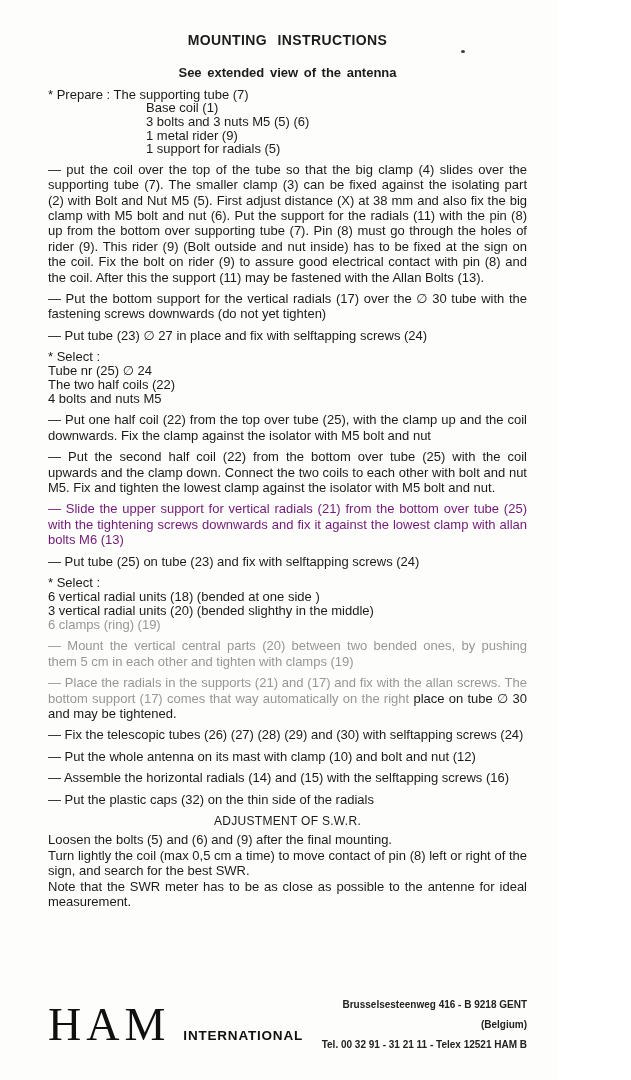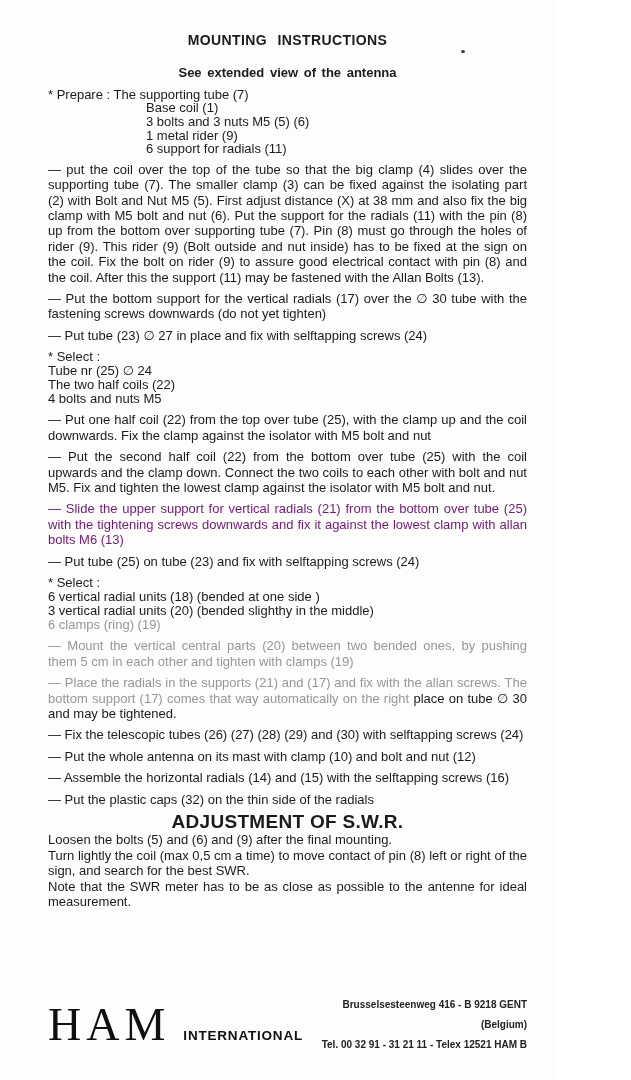--- a/index.html
+++ b/index.html
@@ -36,22 +36,22 @@
   }
   .h2 {
     text-align: center;
     font-weight: bold;
     font-size: 13px;
     word-spacing: 2px;
     margin-bottom: 4px;
   }
   .h3 {
     text-align: center;
-    font-weight: bold;
-    font-size: 19px;
+    font-weight: normal;
+    font-size: 12px;
     letter-spacing: 0.3px;
     margin: 7px 0 3px 0;
   }
   .lead {
     margin-top: 7px;
     line-height: 13.6px;
   }
   .item {
     margin-left: 98px;
     line-height: 13.6px;
@@ -123,21 +123,21 @@
 
 <div class="page">
   <div class="content">
     <div class="blk h1">MOUNTING INSTRUCTIONS</div>
     <div class="blk h2">See extended view of the antenna</div>
     <div>
         <div class="blk lead"><span>* Prepare : The supporting tube (7)</span></div>
         <div class="blk item"><span>Base coil (1)</span></div>
         <div class="blk item"><span>3 bolts and 3 nuts M5 (5) (6)</span></div>
         <div class="blk item"><span>1 metal rider (9)</span></div>
-        <div class="blk item"><span>6 support for radials (11)</span></div>
+        <div class="blk item"><span>1 support for radials (5)</span></div>
         <div class="blk dash"><span>— put the coil over the top of the tube so that the big clamp (4) slides over the supporting tube (7). The smaller clamp (3) can be fixed against the isolating part (2) with Bolt and Nut M5 (5). First adjust distance (X) at 38 mm and also fix the big clamp with M5 bolt and nut (6). Put the support for the radials (11) with the pin (8) up from the bottom over supporting tube (7). Pin (8) must go through the holes of rider (9). This rider (9) (Bolt outside and nut inside) has to be fixed at the sign on the coil. Fix the bolt on rider (9) to assure good electrical contact with pin (8) and the coil. After this the support (11) may be fastened with the Allan Bolts (13).</span></div>
         <div class="blk dash"><span>— Put the bottom support for the vertical radials (17) over the ∅ 30 tube with the fastening screws downwards (do not yet tighten)</span></div>
         <div class="blk dash"><span>— Put tube (23) ∅ 27 in place and fix with selftapping screws (24)</span></div>
         <div class="blk lead"><span>* Select :</span></div>
         <div class="blk line"><span>Tube nr (25) ∅ 24</span></div>
         <div class="blk line"><span>The two half coils (22)</span></div>
         <div class="blk line"><span>4 bolts and nuts M5</span></div>
         <div class="blk dash"><span>— Put one half coil (22) from the top over tube (25), with the clamp up and the coil downwards. Fix the clamp against the isolator with M5 bolt and nut</span></div>
         <div class="blk dash"><span>— Put the second half coil (22) from the bottom over tube (25) with the coil upwards and the clamp down. Connect the two coils to each other with bolt and nut M5. Fix and tighten the lowest clamp against the isolator with M5 bolt and nut.</span></div>
         <div class="blk dash tone-dim"><span>— Slide the upper support for vertical radials (21) from the bottom over tube (25) with the tightening screws downwards and fix it against the lowest clamp with allan bolts M6 (13)</span></div>

